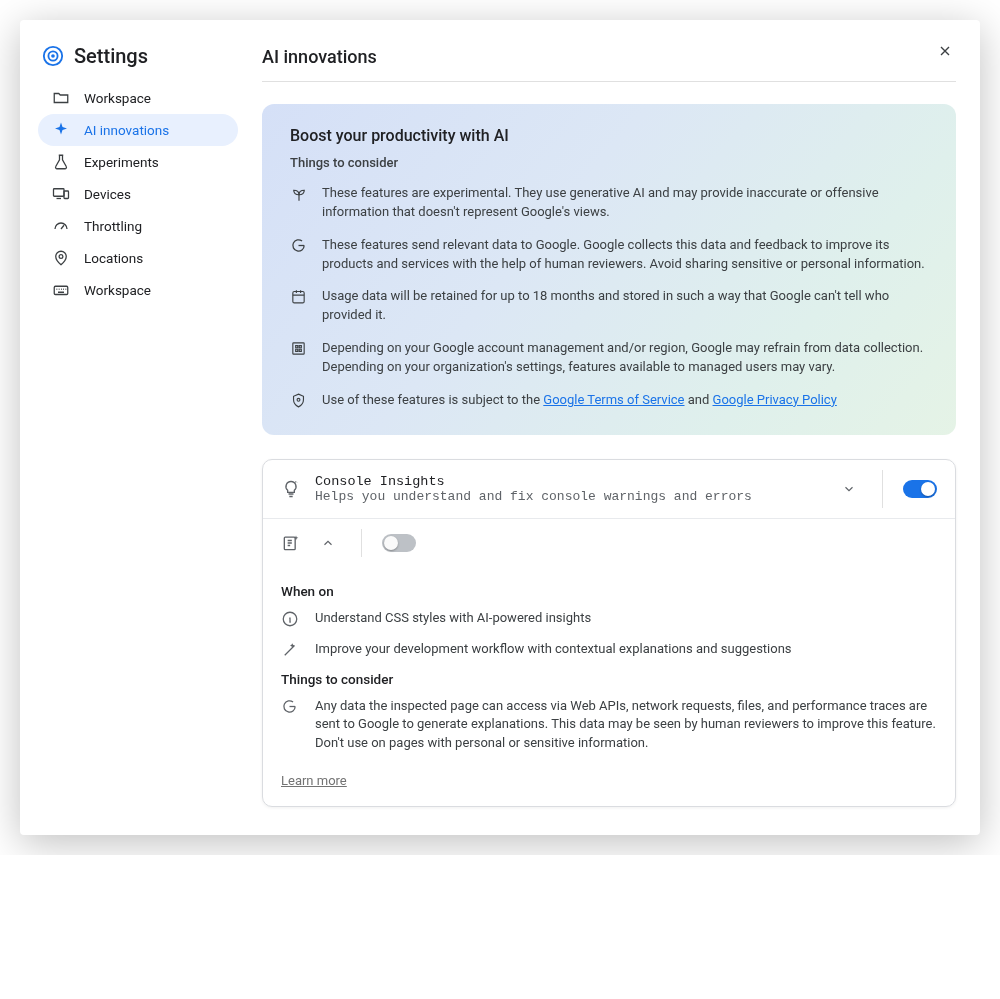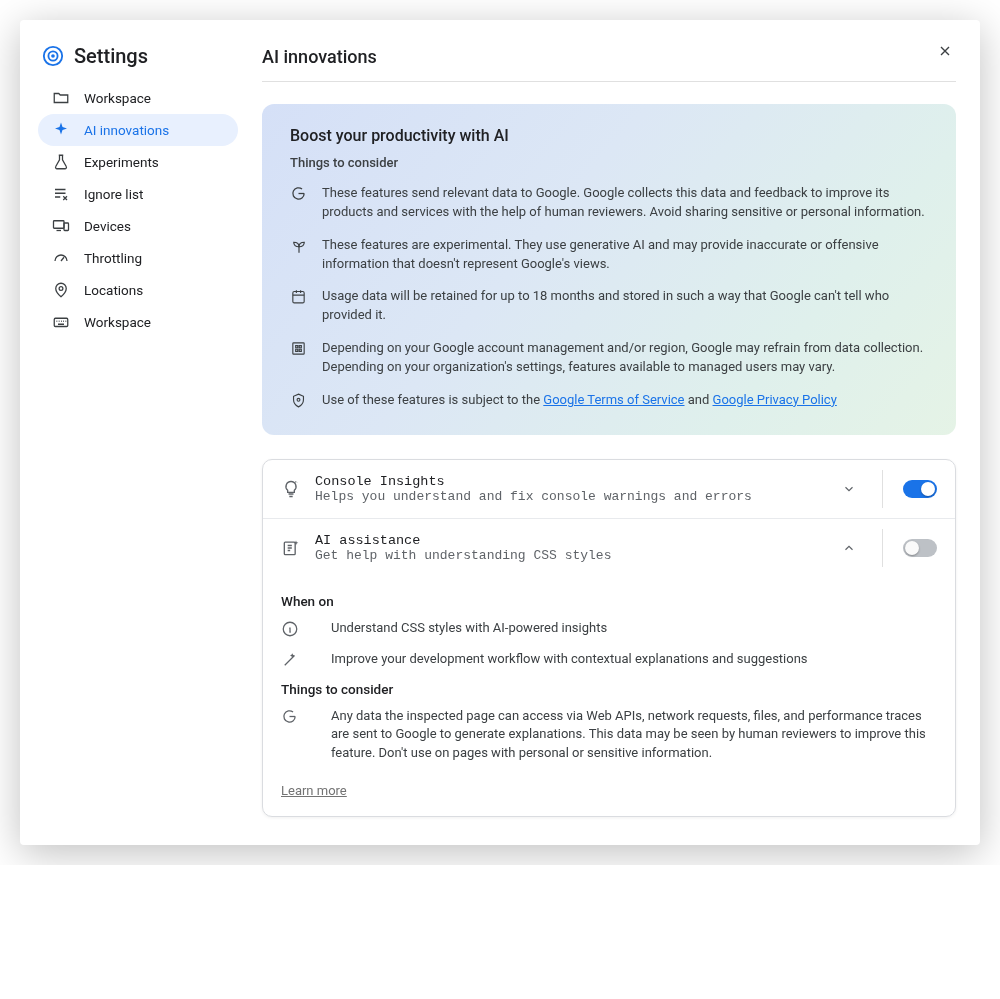--- a/index.html
+++ b/index.html
@@ -102,21 +102,21 @@
     position:absolute; top:2px; transition: .15s;
     box-shadow: 0 1px 2px rgba(0,0,0,0.3);
   }
   .toggle.on { background:#1a73e8; }
   .toggle.on .knob { right: 2px; }
   .toggle.off { background:#bdc1c6; }
   .toggle.off .knob { left: 2px; background:#fafafa;}
 
   .expanded { padding: 6px 18px 18px 18px; }
   .exp-h { font-size: 13.5px; font-weight: 500; margin: 10px 0 10px 0; }
-  .exp-item { display:flex; gap: 32px; align-items:flex-start; font-size: 13px; color:#3c4043; margin-bottom: 12px; line-height:1.45;}
+  .exp-item { display:flex; gap: 16px; align-items:flex-start; font-size: 13px; color:#3c4043; margin-bottom: 12px; line-height:1.45;}
   .exp-item .e-icon { width: 18px; flex: 0 0 18px; color:#5f6368; padding-top:1px;}
   .learn { display:inline-block; margin-top: 8px; color:#737373; text-decoration: underline; font-size: 13px; cursor:pointer;}
 
   svg { display:block; }
 </style>
 </head>
 <body>
 
 <div class="window">
 
@@ -160,29 +160,20 @@
         <span class="icon">
             <svg viewBox="0 0 24 24" width="18" height="18" fill="none" stroke="currentColor" stroke-width="1.7">
               <path d="M9 3h6M10 3v6l-5 9a2 2 0 002 3h10a2 2 0 002-3l-5-9V3"></path>
             </svg>
           </span>
         <span>Experiments</span>
       </li>
       <li class="sb-item">
         <span class="icon">
             <svg viewBox="0 0 24 24" width="18" height="18" fill="none" stroke="currentColor" stroke-width="1.7">
-              <path d="M4 6h14M4 11h14M4 16h7"></path>
-              <path d="M15 15l5 5m0-5l-5 5"></path>
-            </svg>
-          </span>
-        <span>Ignore list</span>
-      </li>
-      <li class="sb-item">
-        <span class="icon">
-            <svg viewBox="0 0 24 24" width="18" height="18" fill="none" stroke="currentColor" stroke-width="1.7">
               <rect x="2" y="5" width="14" height="10" rx="1"></rect>
               <path d="M6 18h6"></path>
               <rect x="16" y="8" width="6" height="10" rx="1"></rect>
             </svg>
           </span>
         <span>Devices</span>
       </li>
       <li class="sb-item">
         <span class="icon">
             <svg viewBox="0 0 24 24" width="18" height="18" fill="none" stroke="currentColor" stroke-width="1.7">
@@ -215,36 +206,36 @@
 
   <main class="main">
     <div class="page-title">AI innovations</div>
 
     <section class="banner">
       <h2>Boost your productivity with AI</h2>
       <div class="sub">Things to consider</div>
       <ul class="b-list">
         <li class="b-item">
           <span class="b-icon">
-              <svg viewBox="0 0 24 24" width="17" height="17" fill="none" stroke="currentColor" stroke-width="1.8">
-                <path d="M20 12a8 8 0 11-3-6.3"></path>
-                <path d="M12 12h8"></path>
-              </svg>
-            </span>
-          <span>These features send relevant data to Google. Google collects this data and feedback to improve its products and services with the help of human reviewers. Avoid sharing sensitive or personal information.</span>
-        </li>
-        <li class="b-item">
-          <span class="b-icon">
               <svg viewBox="0 0 24 24" width="18" height="18" fill="none" stroke="currentColor" stroke-width="1.6">
                 <path d="M12 21v-8"></path>
                 <path d="M12 13c0-4 3-6 7-6 0 4-3 6-7 6z"></path>
                 <path d="M12 13c0-4-3-6-7-6 0 4 3 6 7 6z"></path>
               </svg>
             </span>
           <span>These features are experimental. They use generative AI and may provide inaccurate or offensive information that doesn't represent Google's views.</span>
+        </li>
+        <li class="b-item">
+          <span class="b-icon">
+              <svg viewBox="0 0 24 24" width="17" height="17" fill="none" stroke="currentColor" stroke-width="1.8">
+                <path d="M20 12a8 8 0 11-3-6.3"></path>
+                <path d="M12 12h8"></path>
+              </svg>
+            </span>
+          <span>These features send relevant data to Google. Google collects this data and feedback to improve its products and services with the help of human reviewers. Avoid sharing sensitive or personal information.</span>
         </li>
         <li class="b-item">
           <span class="b-icon">
               <svg viewBox="0 0 24 24" width="17" height="17" fill="none" stroke="currentColor" stroke-width="1.6">
                 <rect x="4" y="5" width="16" height="16" rx="2"></rect>
                 <path d="M4 10h16M9 3v4M15 3v4"></path>
               </svg>
             </span>
           <span>Usage data will be retained for up to 18 months and stored in such a way that Google can't tell who provided it.</span>
         </li>
@@ -299,24 +290,20 @@
       </div>
 
       <div class="row row-sep">
         <span class="r-icon">
             <svg viewBox="0 0 24 24" width="20" height="20" fill="none" stroke="currentColor" stroke-width="1.6">
               <rect x="4" y="5" width="13" height="15" rx="1"></rect>
               <path d="M8 9h5M8 12h5M8 15h3"></path>
               <path d="M18 3l.8 2 2 .8-2 .8-.8 2-.8-2-2-.8 2-.8z" fill="currentColor" stroke="none"></path>
             </svg>
           </span>
-        <div class="r-body">
-          <div class="r-title">AI assistance</div>
-          <div class="r-sub">Get help with understanding CSS styles</div>
-        </div>
         <span class="chev">
           <span>
               <svg width="14" height="14" viewBox="0 0 24 24" fill="none" stroke="currentColor" stroke-width="2">
                 <path d="M6 15l6-6 6 6"></path>
               </svg>
             </span>
         </span>
         <span class="divider"></span>
         <span class="toggle off">
             <span class="knob"></span>

